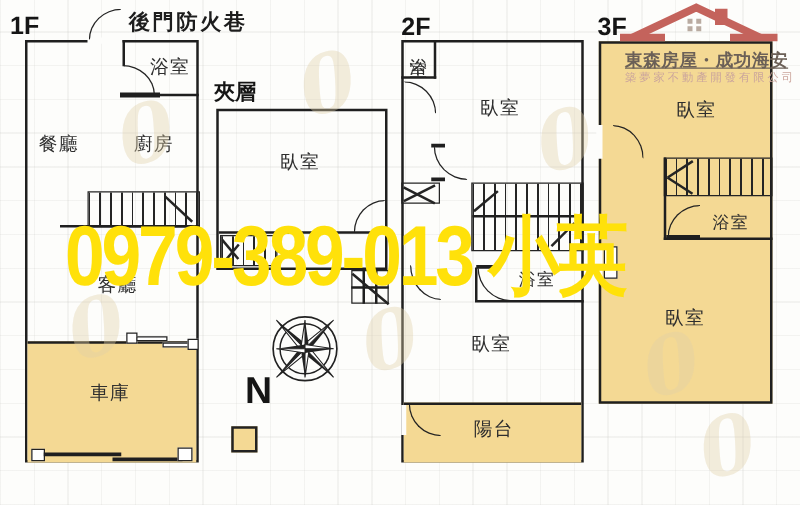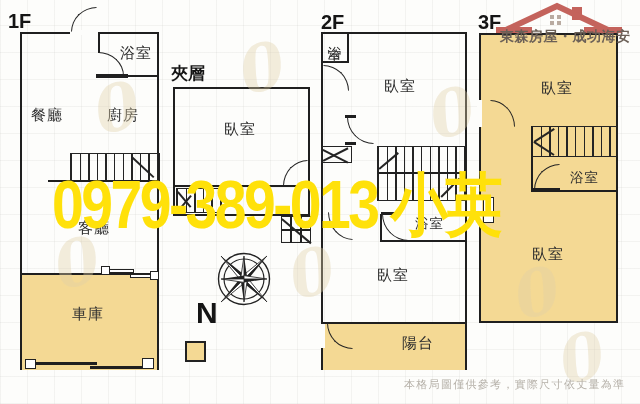--- a/index.html
+++ b/index.html
@@ -31,40 +31,41 @@
   .slide{position:absolute;background:#fff;border:1.6px solid #222;box-sizing:border-box;}
   .ghost{position:absolute;color:rgba(224,208,168,.38);font:italic bold 64px "DejaVu Serif",serif;
     transform:rotate(-14deg);z-index:1;}
   .ghost::before{content:"0";}
   #alley-label{position:absolute;left:103px;top:6px;font-size:17px;font-weight:600;letter-spacing:2px;color:#1d1d1d;}
   #mezz-tag{position:absolute;left:171px;top:62px;font-size:17px;font-weight:bold;color:#151515;}
   #north-label{position:absolute;left:196px;top:296px;font-size:30px;font-weight:bold;color:#151515;}
   #legend-swatch{position:absolute;left:185px;top:341px;width:21px;height:21px;border:2px solid #222;box-sizing:border-box;background:#f4d994;}
   #legend-label{position:absolute;left:209px;top:343px;font-size:16px;color:#2b2b2b;letter-spacing:1px;}
   #brand{position:absolute;left:494px;top:2px;z-index:5;}
-  #brand-title{position:absolute;left:500px;top:28px;font-size:14px;font-weight:bold;color:#6b6057;letter-spacing:.5px;white-space:nowrap;z-index:5;}
+  #brand-title{position:absolute;left:500px;top:40px;font-size:14px;font-weight:bold;color:#6b6057;letter-spacing:.5px;white-space:nowrap;z-index:5;text-decoration:underline;}
   #brand-subtitle{position:absolute;left:500px;top:56px;font-size:9px;color:#cba59c;letter-spacing:2.4px;white-space:nowrap;z-index:5;}
   #phone-watermark{position:absolute;left:52px;top:160px;font-size:68px;font-weight:bold;color:#ffe10a;
     letter-spacing:-3px;white-space:nowrap;transform:scaleX(.84);transform-origin:left top;z-index:6;}
   #disclaimer{position:absolute;left:404px;top:377px;font-size:11px;letter-spacing:1.3px;color:#b5b0a8;white-space:nowrap;z-index:4;}
 </style>
 </head>
 <body>
 
 <div id="stage">
 
   <div class="ghost" style="left:95px;top:70px;"></div>
   <div class="ghost" style="left:240px;top:30px;"></div>
   <div class="ghost" style="left:55px;top:225px;"></div>
   <div class="ghost" style="left:290px;top:235px;"></div>
   <div class="ghost" style="left:430px;top:75px;"></div>
   <div class="ghost" style="left:515px;top:255px;"></div>
   <div class="ghost" style="left:560px;top:320px;"></div>
 
   <div class="floor-tag" style="left:8px;top:10px;">1F</div>
+  <div id="alley-label">後門防火巷</div>
 
   <div class="box" style="left:20px;top:32px;width:139px;height:338px;"></div>
 
   <div class="abs yellow" style="left:22px;top:273px;width:135px;height:95px;border-top:2px solid #1f1f1f;"></div>
 
   <div class="whitegap" style="left:70px;top:30px;width:28px;height:5px;"></div>
   <div class="arc tl" style="left:71px;top:7px;width:26px;height:25px;"></div>
 
   <div class="wall" style="left:98px;top:32px;width:2px;height:21px;"></div>
   <div class="arc tr" style="left:98px;top:52px;width:26px;height:24px;"></div>
@@ -158,21 +159,21 @@
   <div class="wall" style="left:381px;top:212px;width:14px;height:3px;"></div>
   <div class="arc bl" style="left:382px;top:214px;width:27px;height:27px;"></div>
   <div class="wall" style="left:380px;top:214px;width:2px;height:27px;"></div>
   <div class="wall" style="left:380px;top:240px;width:87px;height:2px;"></div>
   <div class="room-label small-label" style="left:415px;top:215px;">浴室</div>
 
   <div class="room-label" style="left:377px;top:266px;">臥室</div>
 
   <div class="whitegap" style="left:321px;top:324px;width:4px;height:24px;"></div>
   <div class="arc bl" style="left:327px;top:323px;width:26px;height:26px;"></div>
-  <div class="room-label" style="left:402px;top:334px;">陽台</div>
+  <div class="room-label" style="left:379px;top:334px;">陽台</div>
 
   <div class="floor-tag" style="left:478px;top:11px;">3F</div>
   <div class="box yellow" style="left:479px;top:33px;width:139px;height:290px;"></div>
 
   <div class="room-label" style="left:541px;top:79px;">臥室</div>
 
   <div class="whitegap" style="left:477px;top:100px;width:5px;height:27px;"></div>
   <div class="arc tr" style="left:490px;top:100px;width:25px;height:27px;"></div>
 
   <div class="stairs" style="left:531px;top:126px;width:87px;height:31px;"></div>
@@ -194,18 +195,18 @@
     <rect x="78" y="5" width="10" height="13" fill="#c4635c"></rect>
     <path d="M12 28 L63 4 L114 28" fill="none" stroke="#c4635c" stroke-width="6"></path>
     <rect x="2" y="25" width="36" height="6" fill="#c4635c"></rect>
     <rect x="90" y="25" width="38" height="6" fill="#c4635c"></rect>
     <rect x="56" y="13" width="4" height="4" fill="#b9aba1"></rect>
     <rect x="63" y="13" width="4" height="4" fill="#b9aba1"></rect>
     <rect x="56" y="19" width="4" height="4" fill="#b9aba1"></rect>
     <rect x="63" y="19" width="4" height="4" fill="#b9aba1"></rect>
   </svg>
   <div id="brand-title">東森房屋・成功海安</div>
+  <div id="brand-subtitle">築夢家不動產開發有限公司</div>
 
   <div id="phone-watermark">0979-389-013 小英</div>
 
-  <div id="disclaimer">本格局圖僅供參考，實際尺寸依丈量為準</div>
 
 </div>
 
 </body></html>

